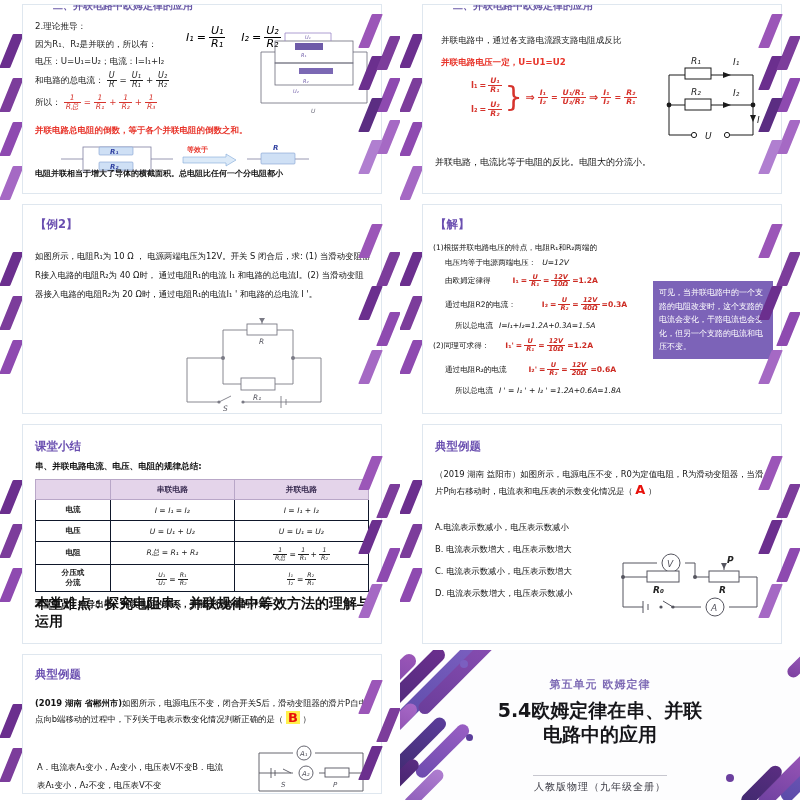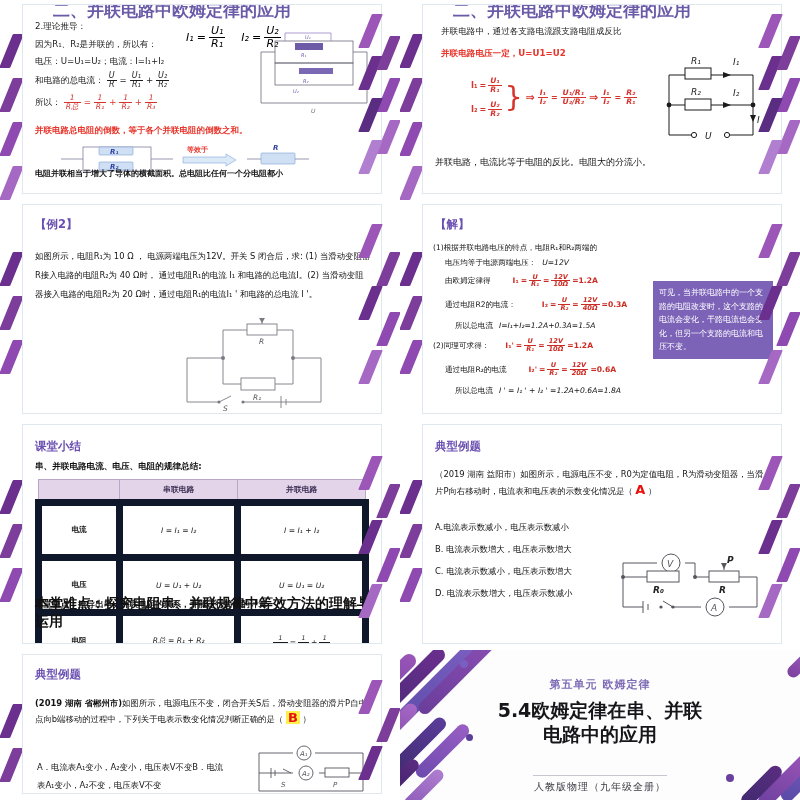--- a/index.html
+++ b/index.html
@@ -39,21 +39,21 @@
   .stripes.right{right:0;width:46px;}
   .stripe{
     position:absolute;
     width:11px;
     height:34px;
     transform:skewX(-22deg);
     border-radius:1px;
   }
   .hdr{
     position:absolute;top:-6px;left:30px;right:10px;
-    font-size:17px;font-weight:bold;color:#6a5aa8;
+    font-size:10px;font-weight:bold;color:#6a5aa8;
     white-space:nowrap;overflow:hidden;
   }
   .ttl{
     font-size:11.5px;font-weight:bold;color:#6a4fb0;
   }
   .body-txt{
     font-size:8.6px;color:#1c1c1c;line-height:1.85;
   }
   .red{color:#e8342a;}
   .small{font-size:7.6px;}
@@ -72,21 +72,21 @@
   table.sum{
     border-collapse:collapse;width:100%;
     font-size:7.6px;color:#1c1c1c;
   }
   table.sum th{
     background:#e4d4ea;color:#3a2d52;font-weight:bold;
     border:1px solid #b9a7c8;padding:4px 2px;text-align:center;
     font-size:7.8px;
   }
   table.sum td{
-    border:7px solid #0f172a;padding:17px 2px;text-align:center;
+    border:1px solid #0f172a;padding:3px 2px;text-align:center;
     height:14px;
   }
   table.sum td.rowhead{font-weight:bold;width:70px;}
   .ansbox{
     display:inline-block;color:#e8110b;font-weight:bold;font-size:13px;
     line-height:1;
   }
   .ansbox.hl{background:#fff14d;padding:0 2px;}
   .title-slide{
     position:absolute;inset:0;background:#fdfdfe;overflow:hidden;
@@ -249,21 +249,21 @@
   <div class="slide">
     <div class="stripes left">
       <div class="stripe" style="left:6px;top:34px;background:#6b2f8e;"></div>
       <div class="stripe" style="left:6px;top:78px;background:#7c3d9b;"></div>
       <div class="stripe" style="left:6px;top:122px;background:#8e4ab0;"></div>
       <div class="stripe" style="left:6px;top:166px;background:#a569c4;"></div>
     </div>
     <div class="card">
       <div class="hdr">二、并联电路中欧姆定律的应用</div>
       <div style="position:absolute;left:12px;top:14px;width:250px;" class="body-txt">
-        <div style="margin-top:5px;padding-left:6px;">并联电路中，通过各支路电流跟支路电阻成反比</div>
+        <div style="margin-top:14px;padding-left:6px;">并联电路中，通过各支路电流跟支路电阻成反比</div>
         <div class="red bold" style="margin-top:6px;padding-left:6px;">并联电路电压一定，U=U1=U2</div>
       </div>
 
       <div style="position:absolute;left:48px;top:72px;display:flex;align-items:center;gap:3px;color:#d6332c;font-size:8px;font-weight:bold;">
         <span style="display:flex;flex-direction:column;gap:7px;">
           <span style="display:flex;align-items:center;gap:2px;">
             <span>I₁</span>
               <span>=</span>
             <span class="frac small">
               <span class="n">U₁</span>

